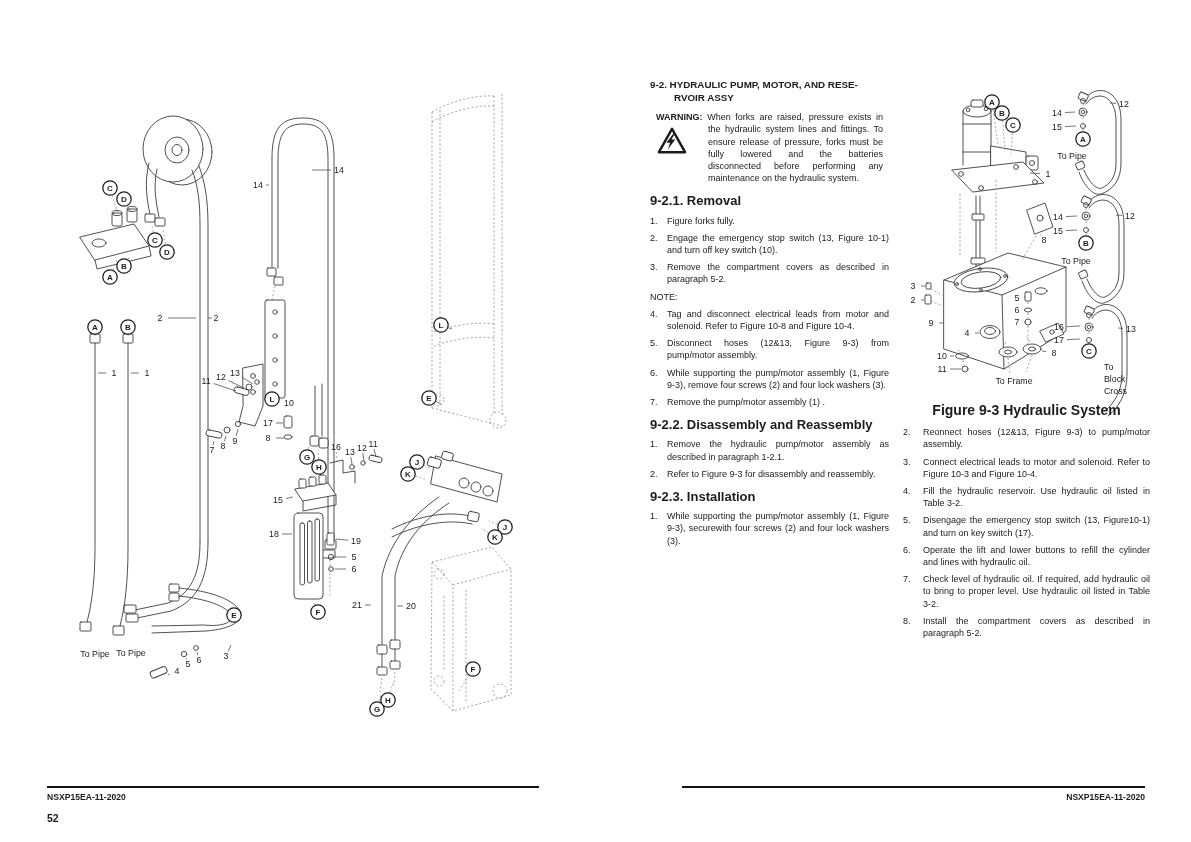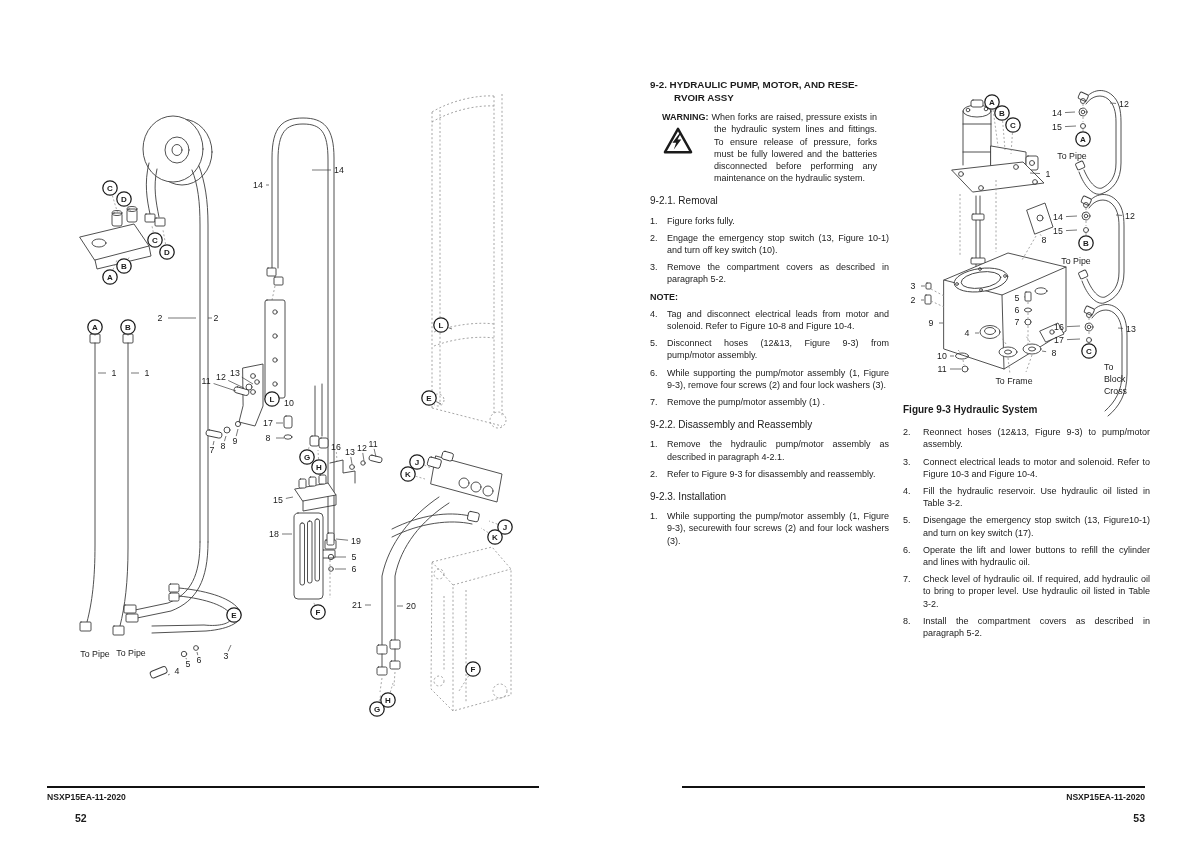--- a/index.html
+++ b/index.html
@@ -6,33 +6,33 @@
   body{
     width:1191px;height:842px;position:relative;background:#ffffff;
     font-family:"Liberation Sans","DejaVu Sans",sans-serif;color:#1b1b1b;
     overflow:hidden;
   }
   .abs{position:absolute;}
   
   .col{font-size:9px;line-height:12.2px;}
   .h1{font-weight:700;font-size:9.8px;line-height:12.6px;}
   .h1 .l2{padding-left:24px;display:block;}
-  .h2{font-weight:400;font-size:10px;margin:11px 0 7px;}
+  .h2{font-weight:700;font-size:13px;margin:11px 0 7px;}
   .para{margin:7px 0 0;text-align:justify;}
-  .warning{margin:7px 12px 0;position:relative;padding-left:52px;text-indent:-52px;text-align:justify;}
+  .warning{margin:7px 6px 0;position:relative;padding-left:52px;text-indent:-52px;text-align:justify;}
   .warning b{font-weight:700;}
   .warn-icon{position:absolute;left:1px;top:16px;text-indent:0;}
   .steps{margin-top:0;}
   .step{display:flex;margin-bottom:5px;}
   .step .n{flex:0 0 17px;}
   .steps-wide .step .n{flex:0 0 20px;}
-  .step.note .n{flex:0 0 37px;font-weight:700;}
+  .step.note .n{flex:0 0 37px;font-weight:400;}
   .step .t{flex:1;text-align:justify;}
   
-  .caption{font-weight:700;font-size:10px;text-align:left;}
+  .caption{font-weight:700;font-size:14px;text-align:center;}
   .rule{background:#111;height:2px;}
   .doccode{font-weight:700;font-size:8.6px;}
   .pagenum{font-weight:700;font-size:10.5px;}
   .right-align{text-align:right;}
   
   svg.fig{position:absolute;overflow:visible;}
   .art path,.art rect,.art ellipse,.art circle{fill:none;stroke:#3d3d3d;stroke-width:.9;stroke-linecap:round;stroke-linejoin:round;}
   .art .solid{fill:#ffffff;}
   g.dash path,g.dash circle,g.dash rect,g.dash ellipse{fill:none;stroke:#8f8f8f;stroke-width:.8;stroke-dasharray:2 2.2;}
   .leader{stroke:#3d3d3d;stroke-width:.7;fill:none;}
@@ -419,21 +419,21 @@
         </g>
         <g>
           <text x="131" y="656" class="anno-t">To Pipe</text>
         </g>
       </g>
   </svg>
 
 
   <div class="abs rule" style="left:47px;top:786px;width:492px;"></div>
   <div class="abs doccode" style="left:47px;top:792px;width:300px;">NSXP15EA-11-2020</div>
-  <div class="abs pagenum" style="left:47px;top:812px;width:60px;margin-left:28px;">52</div>
+  <div class="abs pagenum" style="left:47px;top:812px;width:60px;">52</div>
 </div>
 
 <div class="abs" style="left:630px;top:0;width:561px;height:842px;">
 
   <div class="abs col" style="left:20px;top:79px;width:239px;">
     <div class="h1">
       <span>9-2. HYDRAULIC PUMP, MOTOR, AND RESE-</span>
       <span class="l2">RVOIR ASSY</span>
     </div>
     <p class="warning">
@@ -476,21 +476,21 @@
         </div>
         <div class="step">
           <span class="n">7.</span>
           <span class="t">Remove the pump/motor assembly (1) .</span>
         </div>
       </div>
     <div class="h2">9-2.2. Disassembly and Reassembly</div>
     <div class="steps" id="disassembly-steps">
         <div class="step">
           <span class="n">1.</span>
-          <span class="t">Remove the hydraulic pump/motor assembly as described in paragraph 4-2.1.</span>
+          <span class="t">Remove the hydraulic pump/motor assembly as described in paragraph 1-2.1.</span>
         </div>
         <div class="step">
           <span class="n">2.</span>
           <span class="t">Refer to Figure 9-3 for disassembly and reassembly.</span>
         </div>
       </div>
     <div class="h2">9-2.3. Installation</div>
     <div class="steps" id="installation-steps">
         <div class="step">
           <span class="n">1.</span>
@@ -755,14 +755,13 @@
         </div>
         <div class="step">
           <span class="n">8.</span>
           <span class="t">Install the compartment covers as described in paragraph 5-2.</span>
         </div>
       </div>
   </div>
 
   <div class="abs rule" style="left:52px;top:786px;width:463px;"></div>
   <div class="abs doccode right-align" style="left:52px;top:792px;width:463px;">NSXP15EA-11-2020</div>
-  <div class="abs pagenum right-align" style="left:52px;top:812px;width:463px;">53</div>
 </div>
 
 </body></html>

